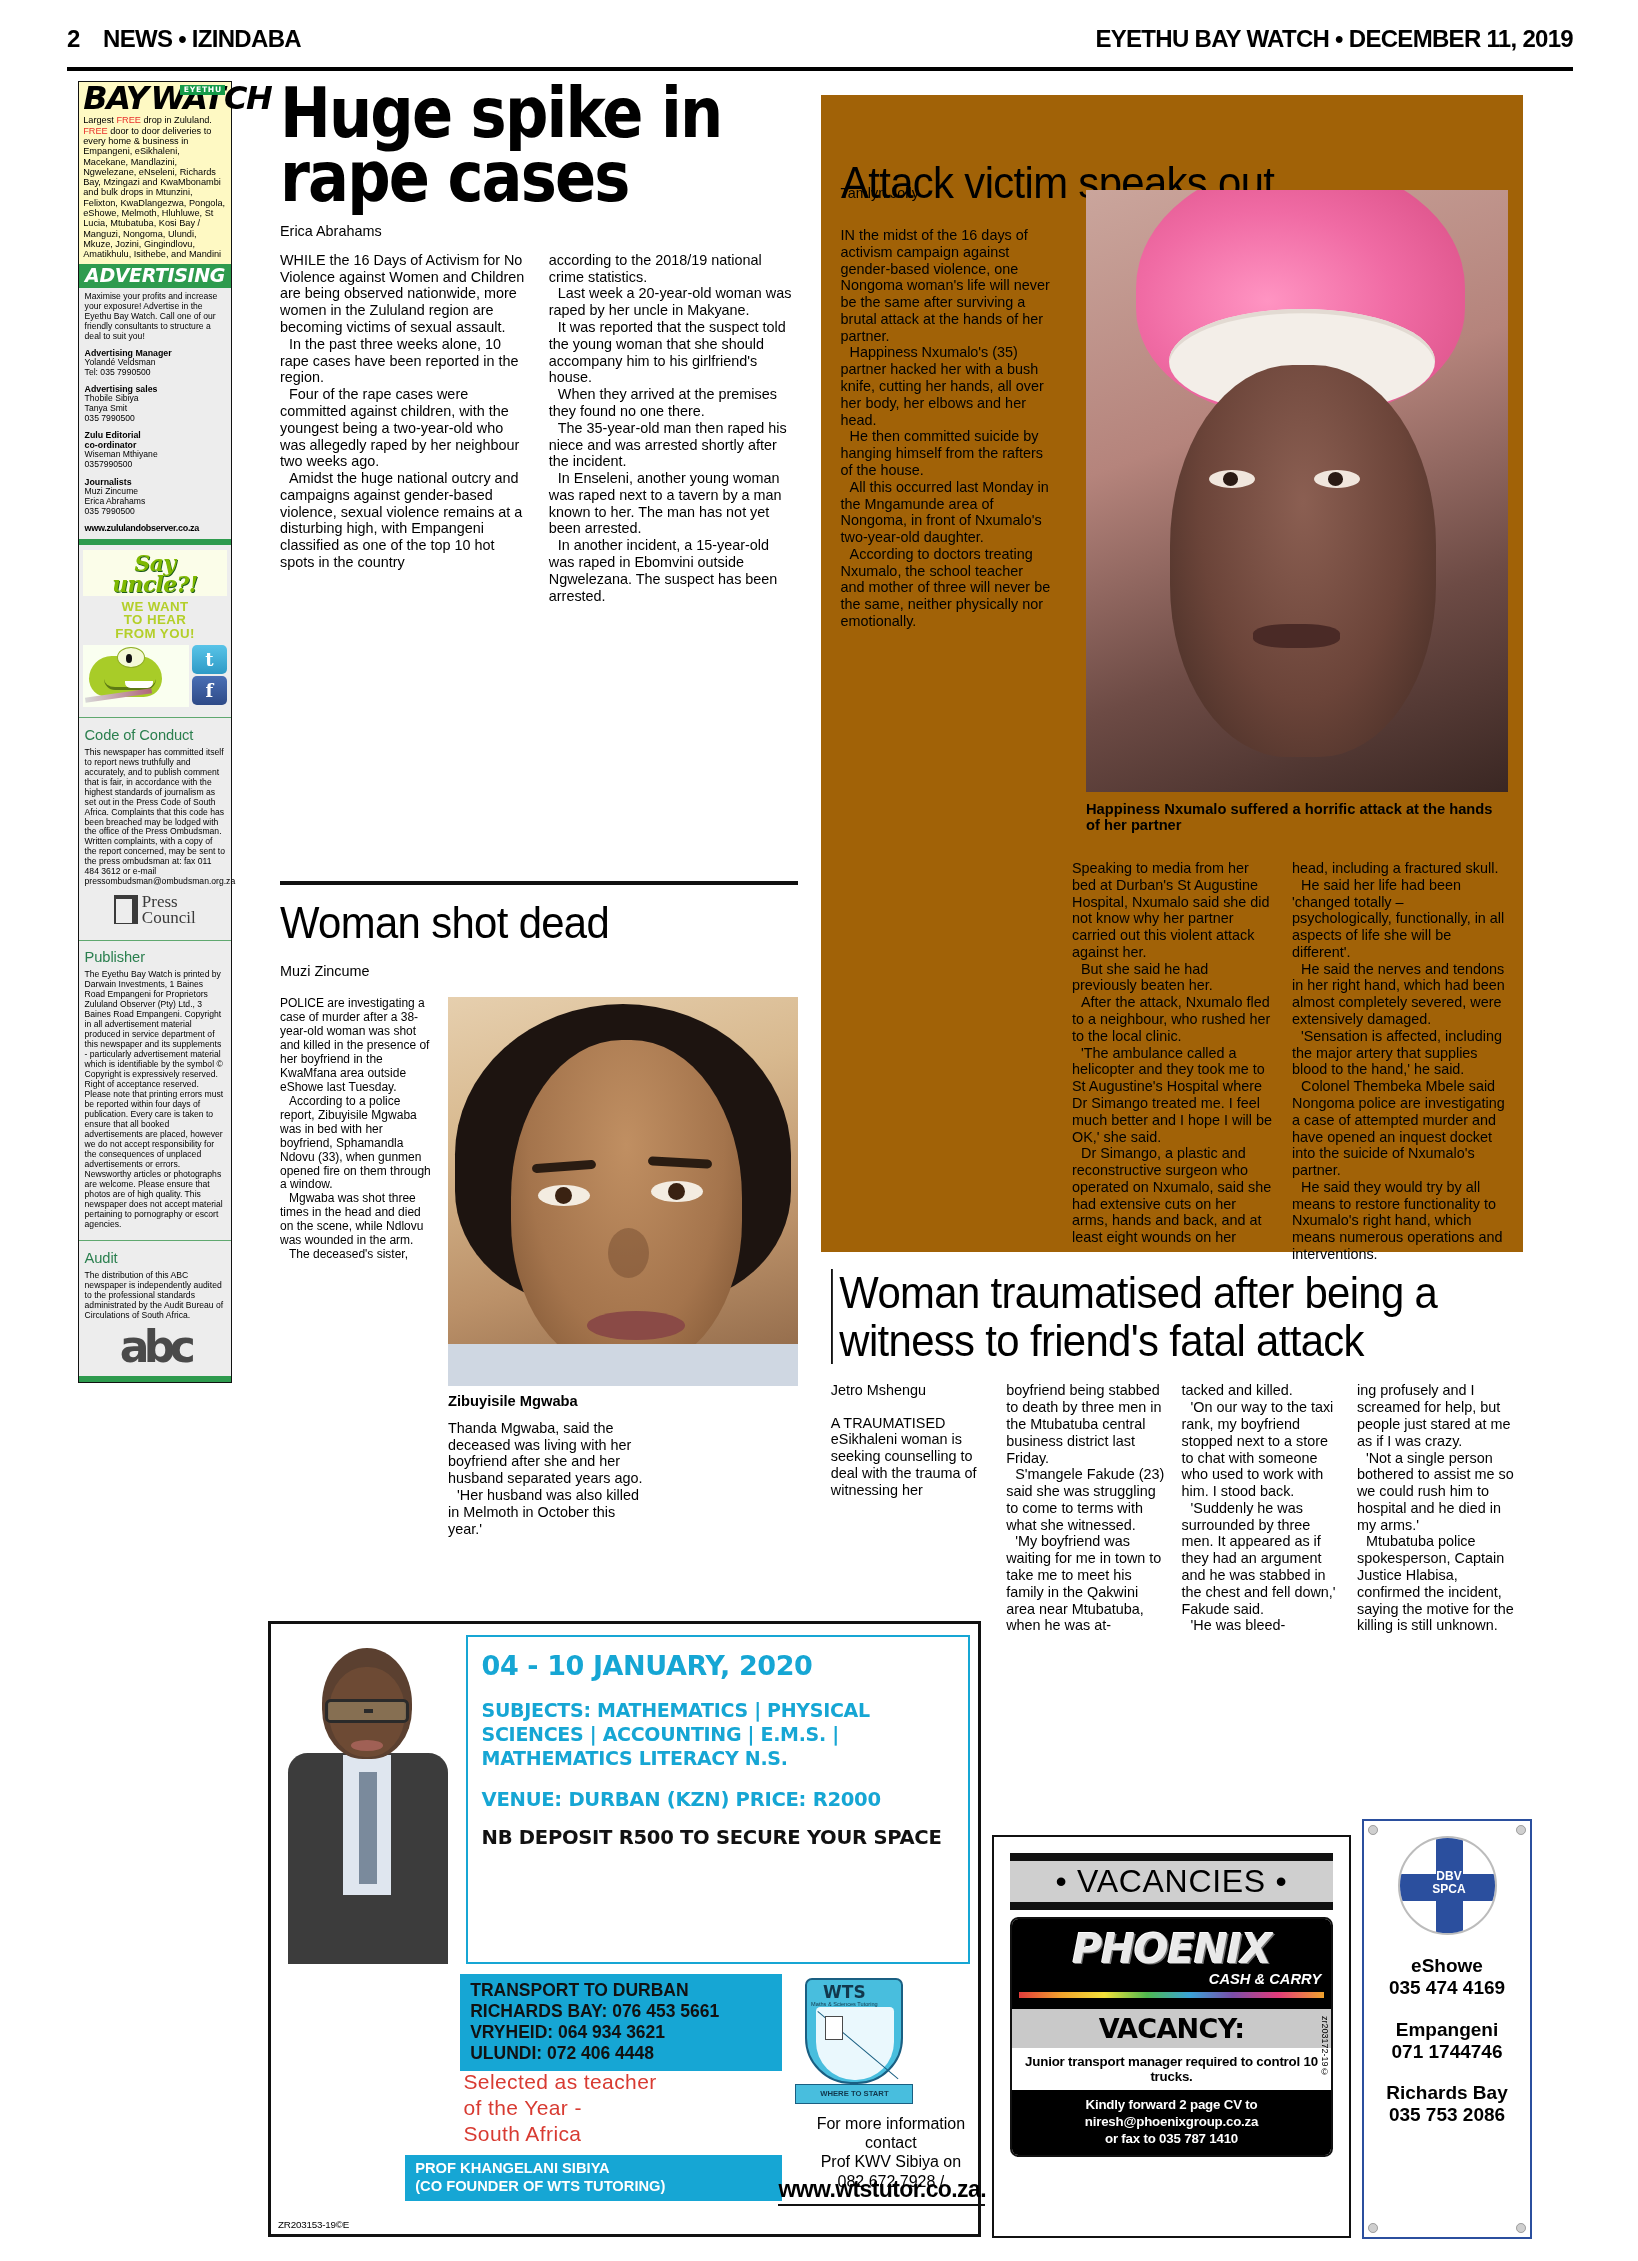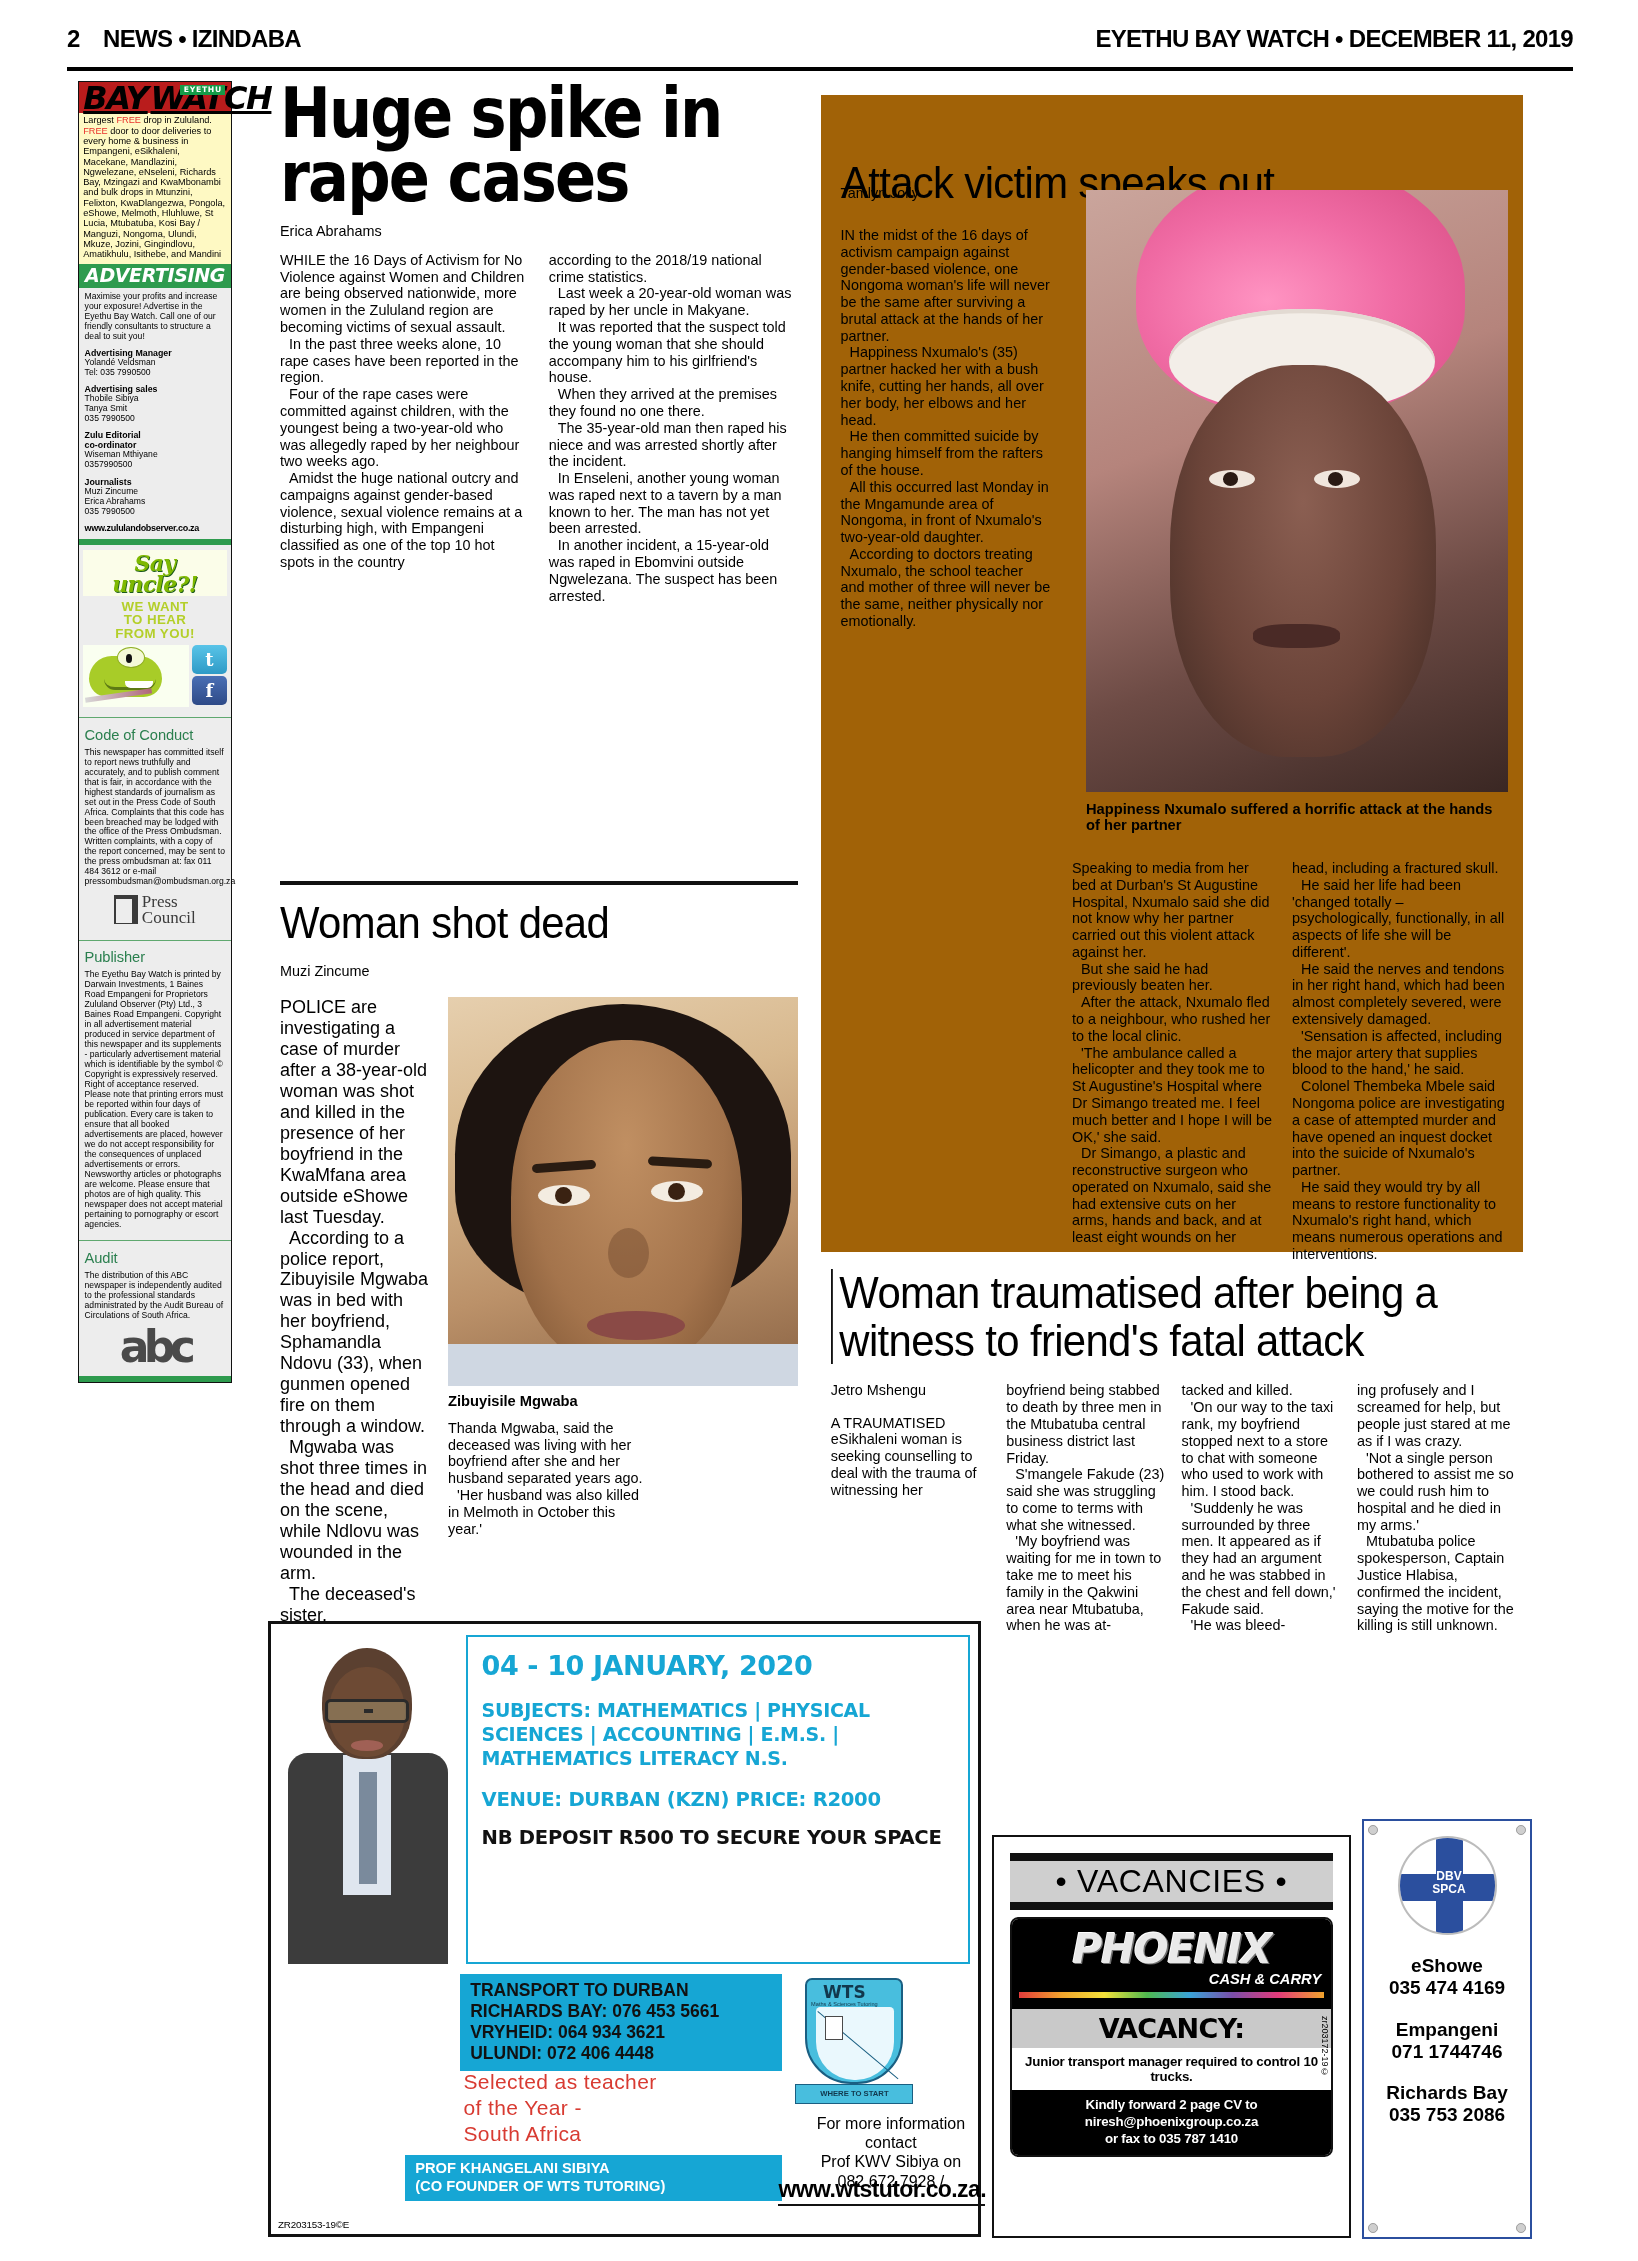--- a/index.html
+++ b/index.html
@@ -18,21 +18,21 @@
   .pagehead { position:absolute; left:67px; top:25px; width:1506px; height:42px; }
   .ph-left { position:absolute; left:0; top:0; font-size:24px; font-weight:bold; letter-spacing:-0.7px; }
   .ph-folio { display:inline-block; width:36px; }
   .ph-right { position:absolute; right:0; top:0; font-size:24px; font-weight:bold; letter-spacing:-0.7px; white-space:nowrap; }
   .rule-top { position:absolute; left:67px; top:67px; width:1506px; height:4.2px; background:#000; }
 
   
   .sidebar { position:absolute; left:78px; top:81px; width:154px; }
   .sb-box { border:1.4px solid #111; background:#ededed; }
   .sb-pad { padding:4.2px 5.6px 5.6px 5.6px; }
-  .masthead-logo { padding:4.2px 4.2px 1.4px 4.2px; background:#b91c1c; position:relative;text-decoration:underline; }
+  .masthead-logo { padding:4.2px 4.2px 1.4px 4.2px; background:#fef9c3; position:relative; }
   .ml-row { display:flex; align-items:flex-start; position:relative; }
   .ml-bay, .ml-watch {
     font-family:"DejaVu Sans", sans-serif;
     font-weight:bold; font-style:italic;
     letter-spacing:-1.4px;
     line-height:0.78;
   }
   .ml-bay { font-size:32px; }
   .ml-watch { font-size:32px; margin-left:2.8px; }
   .ml-eyethu {
@@ -200,21 +200,21 @@
   .ws-eye { position:absolute; width:52px; height:21px; background:#f3ece1; border-radius:50%; }
   .ws-eye:after { content:""; position:absolute; left:17px; top:2.1px; width:17px; height:17px; background:#3a2212; border-radius:50%; }
   .ws-eyeL { left:90px; top:188px; }
   .ws-eyeR { left:203px; top:184px; }
   .ws-brow { position:absolute; width:64px; height:9px; background:#2a1c12; border-radius:5.6px; }
   .ws-browL { left:84px; top:165px; transform:rotate(-4deg); }
   .ws-browR { left:200px; top:161px; transform:rotate(3deg); }
   .ws-nose { position:absolute; left:160px; top:231px; width:41px; height:50px; background:rgba(110,70,45,.45); border-radius:50%; }
   .ws-lip { position:absolute; left:139px; top:314px; width:98px; height:29px; background:#8a4a46; border-radius:50%; }
   .ws-shirt { position:absolute; left:0; bottom:0; width:350px; height:42px; background:#cfd7e2; }
-  .ws-colL { width:153px; font-size:18px; line-height:1.165; }
+  .ws-colL { width:153px; font-size:12px; line-height:1.165; }
   .ws-cap { position:absolute; left:168px; top:396px; width:203px; font-weight:bold; font-size:14.7px; }
   .ws-colM { position:absolute; left:168px; top:423px; width:203px; font-size:14.4px; line-height:1.165; }
   .ws-colR { position:absolute; left:392px; top:423px; width:126px; font-size:14.4px; line-height:1.165; }
   .ws-colL p, .ws-colM p, .ws-colR p { margin:0; text-indent:9px; }
   .ws-colL p.first, .ws-colM p.first, .ws-colR p.first { text-indent:0; }
 
   
   .wt { position:absolute; left:821px; top:1269px; width:702px; }
   .wt-hed {
     font-size:45px; font-weight:normal; line-height:1.06;

